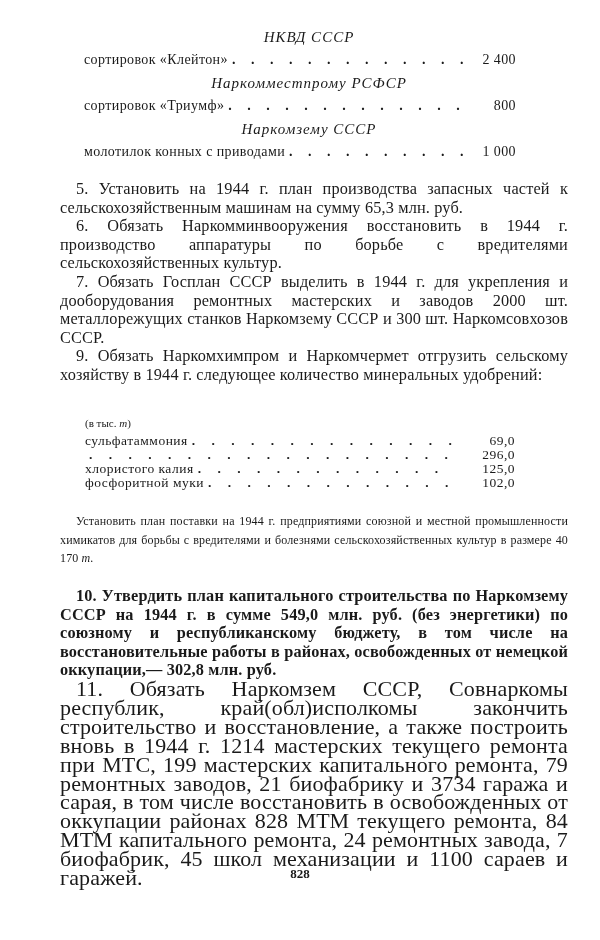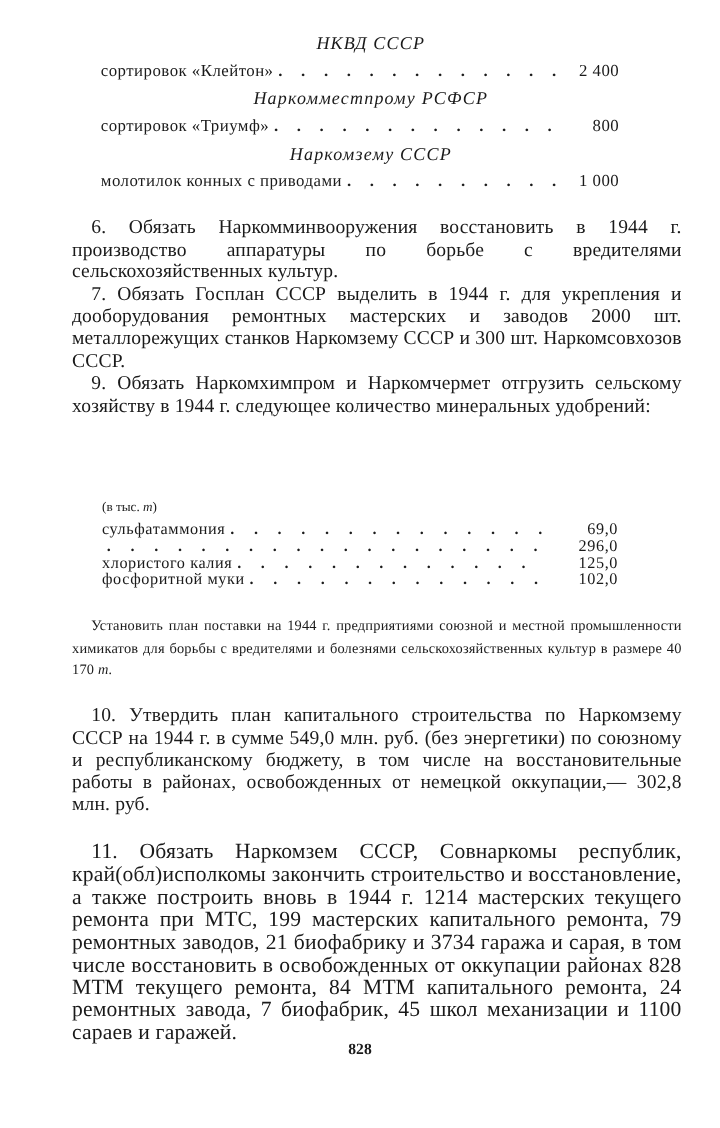--- a/index.html
+++ b/index.html
@@ -117,27 +117,28 @@
     }
     .body-text-3 {
       position: absolute;
       left: 60px;
       top: 587px;
       width: 508px;
       font-size: 16.3px;
       line-height: 18.6px;
       text-align: justify;
       letter-spacing: 0.15px;
+      font-weight: bold;
     }
     .body-text-4 {
       position: absolute;
       left: 60px;
-      top: 700px;
-      width: 508px;
-      font-size: 18px;
+      top: 680px;
+      width: 508px;
+      font-size: 22px;
       line-height: 18.9px;
       text-align: justify;
       letter-spacing: 0.15px;
     }
     .page-number {
       position: absolute;
       left: 0;
       width: 600px;
       top: 866px;
       text-align: center;
@@ -168,20 +169,21 @@
 
     <div class="alloc-heading">Наркомзему СССР</div>
     <div class="alloc-row">
       <span class="label">молотилок конных с приводами</span>
       <span class="leader"></span>
       <span class="value">1 000</span>
     </div>
   </div>
 
   <div class="body-text">
+    <p class="para">5. Установить на 1944 г. план производства запасных частей к сельскохозяйственным машинам на сумму 65,3 млн. руб.</p>
     <p class="para">6. Обязать Наркомминвооружения восстановить в 1944 г. производство аппаратуры по борьбе с вредителями сельскохозяйственных культур.</p>
     <p class="para">7. Обязать Госплан СССР выделить в 1944 г. для укрепления и дооборудования ремонтных мастерских и заводов 2000 шт. металлорежущих станков Наркомзему СССР и 300 шт. Наркомсовхозов СССР.</p>
     <p class="para">9. Обязать Наркомхимпром и Наркомчермет отгрузить сельскому хозяйству в 1944 г. следующее количество минеральных удобрений:</p>
   </div>
 
   <div class="fert">
     <div class="fert-unit">
       <span>(в тыс.</span>
       <span class="unit-italic">т</span><span>)</span>
     </div>

